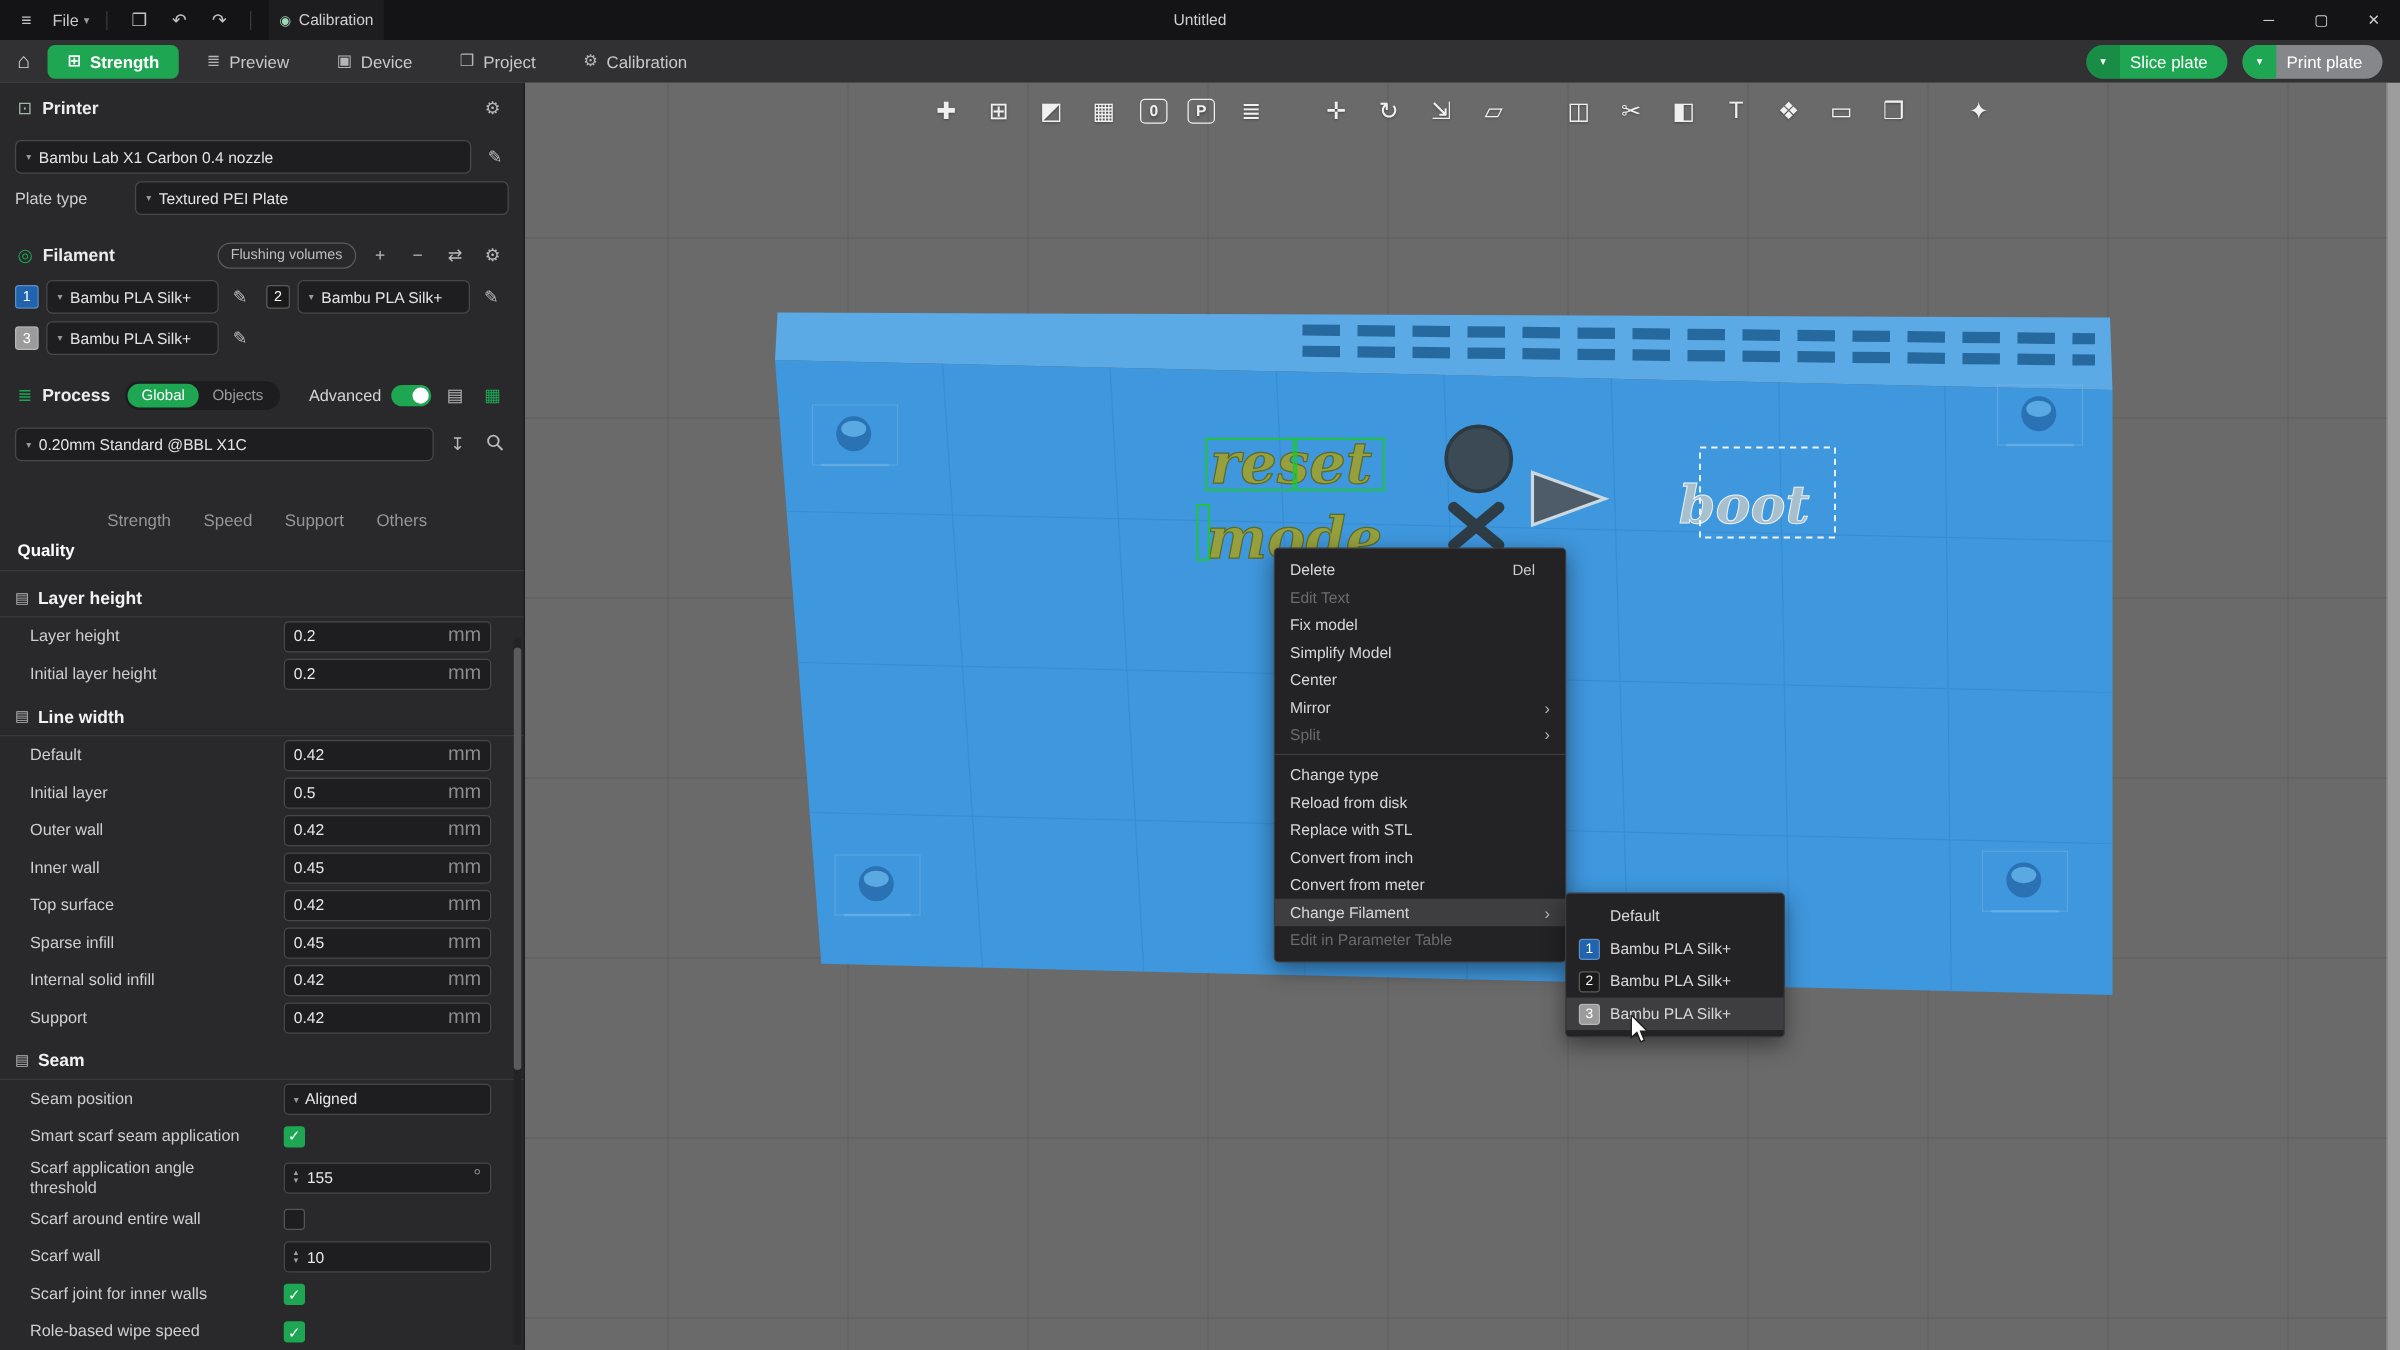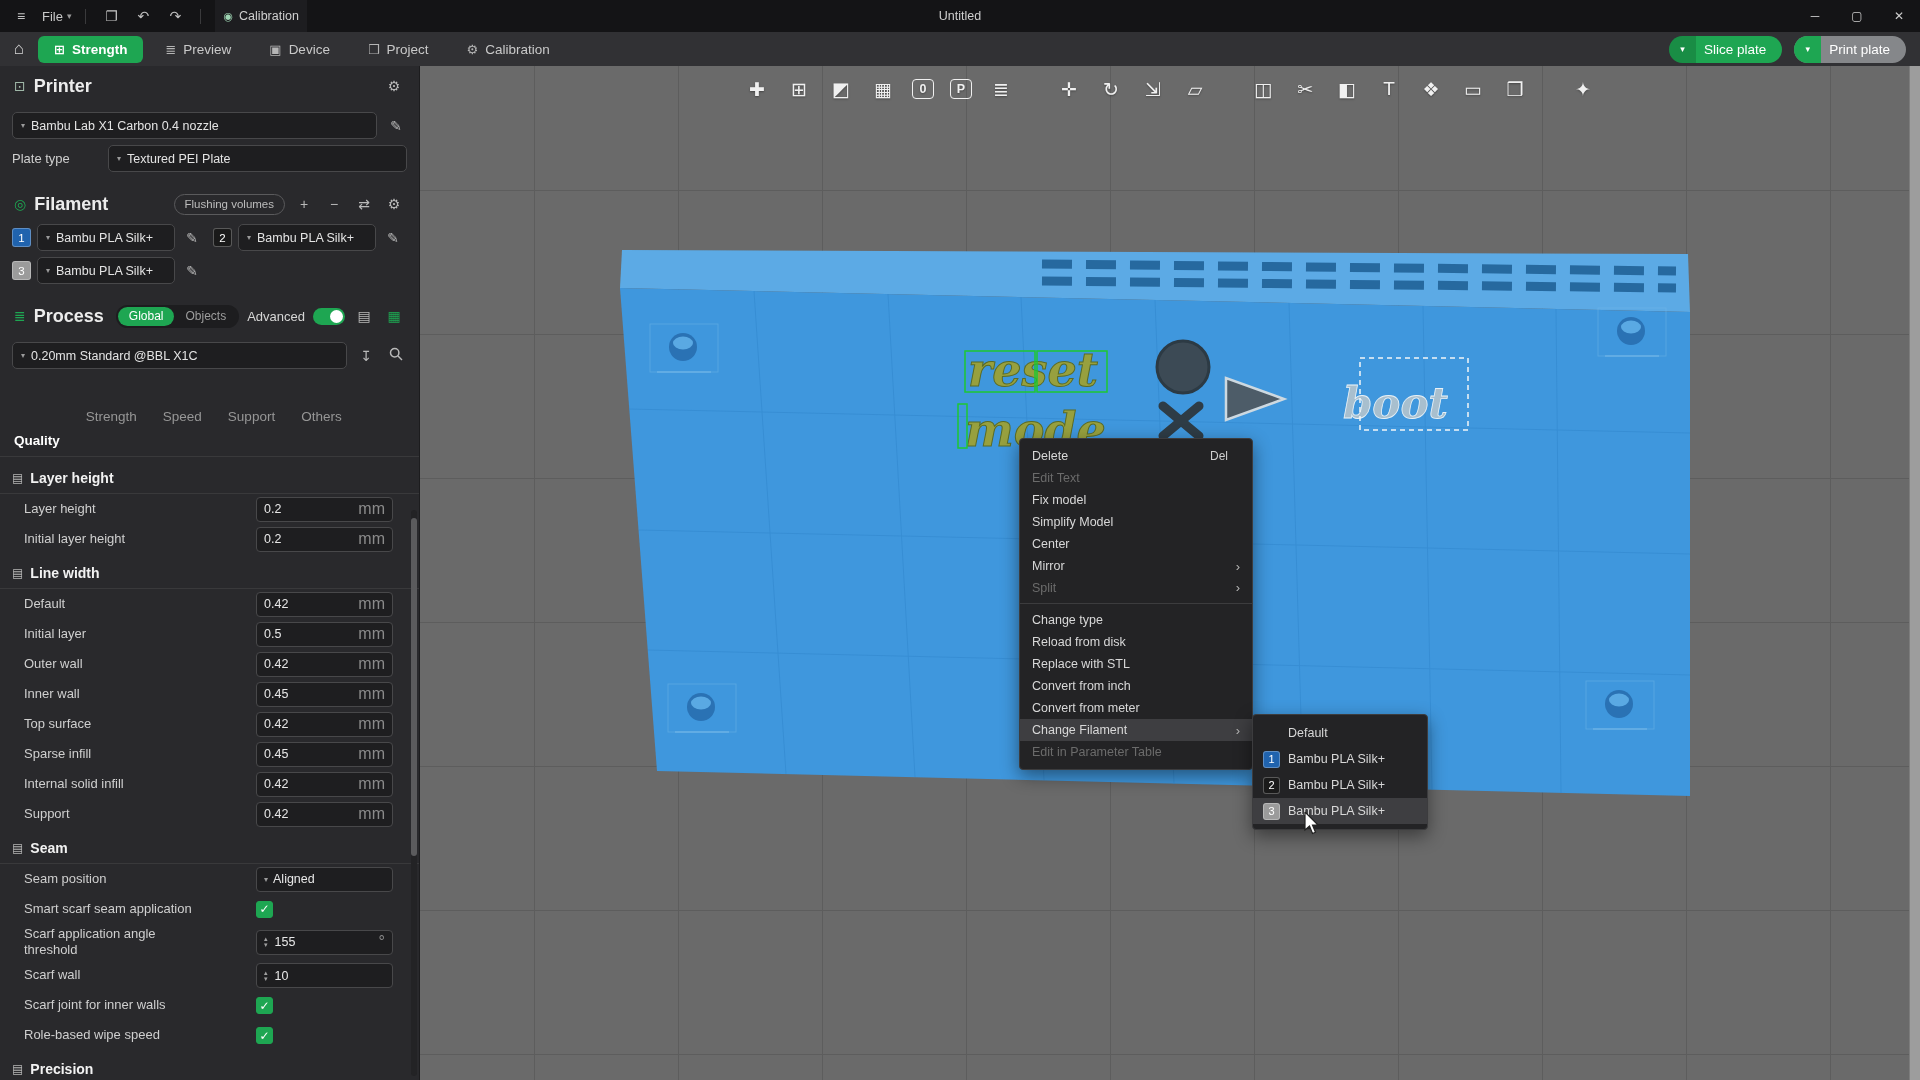--- a/index.html
+++ b/index.html
@@ -37,21 +37,21 @@
   .action-btn.slice{background:var(--accent-green);}
   .action-btn.print{background:#85878a;}
   .action-btn.print .chev-seg{background:var(--accent-green);}
 
   
   .sidebar{position:absolute;top:66px;left:0;bottom:0;width:420px;background:#29292c;border-right:1px solid #1c1c1e;overflow:hidden;z-index:40;}
   .panel-header{display:flex;align-items:center;gap:8px;height:40px;padding:0 14px;}
   .panel-header.mt{margin-top:12px;}
   .ph-icon{font-size:14px;color:#9fb8a8;}
   .ph-icon.green{color:var(--accent-green);}
-  .ph-title{font-size:18px;font-weight:600;color:#ececec;margin-right:2px;}
+  .ph-title{font-size:14px;font-weight:600;color:#ececec;margin-right:2px;}
   .ph-right{margin-left:auto;}
   .icon-btn{width:22px;text-align:center;font-size:14px;color:#b9b9b9;cursor:default;flex:none;}
   .icon-btn.green{color:var(--accent-green);}
   .row{display:flex;align-items:center;gap:8px;margin:6px 0;}
   .row.pad{padding:0 12px;}
   .row-label{width:88px;font-size:13px;color:#cfcfcf;flex:none;}
   .select{display:flex;align-items:center;gap:6px;height:27px;background:#1e1e20;border:1px solid #48484a;border-radius:5px;padding:0 8px;color:#e4e4e4;font-size:12.5px;min-width:0;}
   .select .chev{font-size:8px;color:#9a9a9a;flex:none;}
   .select .sel-text{white-space:nowrap;overflow:hidden;text-overflow:ellipsis;}
   .grow{flex:1;}
@@ -73,21 +73,21 @@
   .proc-tab{font-size:13.5px;color:#969696;}
   .proc-tab.active{color:#ffffff;font-weight:bold;margin-top:48px;}
 
   
   .settings{padding-top:2px;}
   .sec-header{display:flex;align-items:center;gap:7px;height:32px;padding:0 12px;border-bottom:1px solid #39393b;margin-top:3px;}
   .sec-icon{font-size:12px;color:#b6b6b6;}
   .sec-title{font-size:14px;font-weight:bold;color:#f2f2f2;}
   .set-row{display:flex;align-items:center;min-height:30px;padding:2px 26px 2px 24px;}
   .set-label{flex:1;max-width:186px;padding-right:8px;color:#cfcfcf;font-size:13px;line-height:1.25;}
-  .set-ctl{width:137px;margin-left:auto;display:flex;align-items:center;flex:none;}
+  .set-ctl{width:166px;margin-left:auto;display:flex;align-items:center;flex:none;}
   .set-row .ctl{display:none;align-items:center;}
   .set-row.t-input .ctl-input{display:flex;}
   .set-row.t-select .ctl-select{display:flex;}
   .set-row.t-spinner .ctl-spin{display:flex;}
   .set-row.t-checkbox .ctl-check{display:flex;}
   .box-ctl{width:100%;height:25px;background:#1e1e20;border:1px solid #48484a;border-radius:4px;padding:0 7px;display:flex;align-items:center;gap:5px;color:#e8e8e8;font-size:12.5px;}
   .box-ctl .unit{margin-left:auto;color:#8b8b8b;font-size:16px;}
   .box-ctl .chev{font-size:8px;color:#9a9a9a;}
   .spin-btns{display:flex;flex-direction:column;line-height:6px;font-size:7px;color:#a0a0a0;margin-right:2px;}
   .checkbox{width:17px;height:17px;border-radius:3px;background:#1e1e20;border:1px solid #545456;display:flex;align-items:center;justify-content:center;}
@@ -465,20 +465,29 @@
                   <span>▴</span>
                   <span>▾</span>
                 </span>
                   <span class="val">155</span>
                   <span class="unit">°</span>
                 </span>
 
               </span>
             </div>
 
+            <div class="set-row t-checkbox">
+              <span class="set-label">Scarf around entire wall</span>
+              <span class="set-ctl">
+
+                <span class="ctl ctl-check checkbox">
+                  
+                </span>
+              </span>
+            </div>
 
             <div class="set-row t-spinner">
               <span class="set-label">Scarf wall</span>
               <span class="set-ctl">
 
                 <span class="ctl ctl-spin box-ctl">
                   <span class="spin-btns">
                   <span>▴</span>
                   <span>▾</span>
                 </span>

